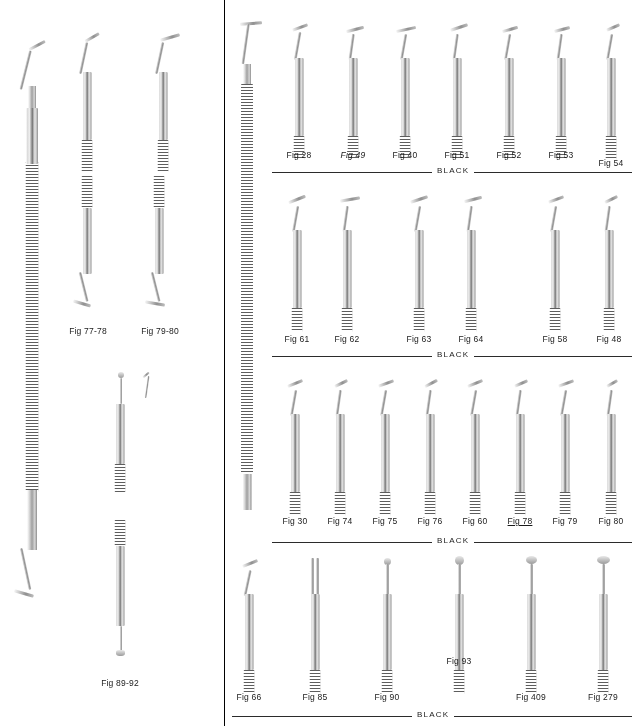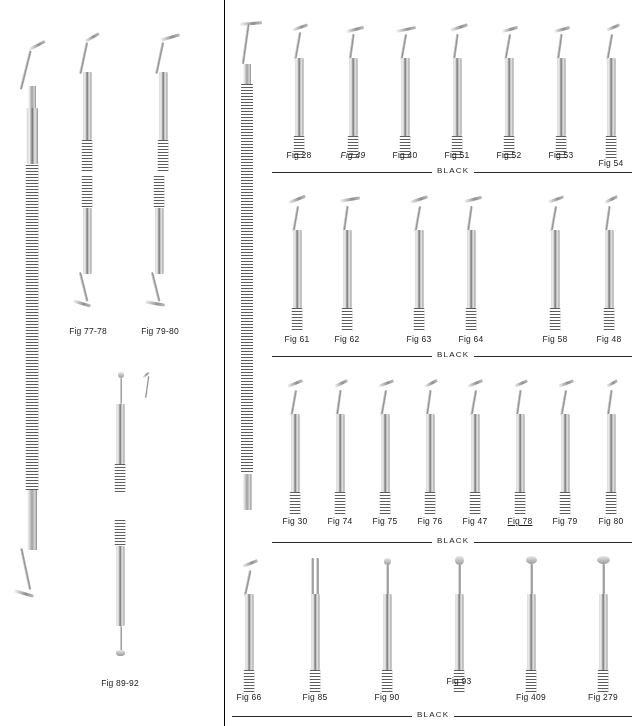--- a/index.html
+++ b/index.html
@@ -316,21 +316,21 @@
       <div class="knurl" style="top:122px; width:11px; height:24px;"></div>
     </div>
     <div class="caption" style="left:400px; top:516px; width:60px;">Fig 76</div>
 
     <div class="instr" style="left:460px; top:370px; height:150px;">
       <div class="tip" style="left:12px; top:20px; width:2.5px; height:26px; transform:rotate(10deg);"></div>
       <div class="tip" style="left:7px; top:12px; width:16px; height:2.5px; transform:rotate(-22deg);"></div>
       <div class="handle" style="top:44px; width:9px; height:78px;"></div>
       <div class="knurl" style="top:122px; width:11px; height:24px;"></div>
     </div>
-    <div class="caption" style="left:445px; top:516px; width:60px;">Fig 47</div>
+    <div class="caption" style="left:445px; top:516px; width:60px;">Fig 60</div>
 
     <div class="instr" style="left:505px; top:370px; height:150px;">
       <div class="tip" style="left:12px; top:20px; width:2.5px; height:26px; transform:rotate(8deg);"></div>
       <div class="tip" style="left:9px; top:12px; width:14px; height:2.5px; transform:rotate(-24deg);"></div>
       <div class="handle" style="top:44px; width:9px; height:78px;"></div>
       <div class="knurl" style="top:122px; width:11px; height:24px;"></div>
     </div>
     <div class="caption" style="left:490px; top:516px; width:60px;text-decoration:underline;">Fig 78</div>
 
     <div class="instr" style="left:550px; top:370px; height:150px;">
@@ -377,21 +377,21 @@
       <div class="knurl" style="top:118px; width:11px; height:24px;"></div>
     </div>
     <div class="caption" style="left:357px; top:692px; width:60px;">Fig 90</div>
 
     <div class="instr" style="left:444px; top:552px; height:150px;">
       <div class="blade" style="left:11px; top:4px; width:9px; height:9px; border-radius:50%;"></div>
       <div class="tip" style="left:14px; top:12px; width:2.5px; height:32px;"></div>
       <div class="handle" style="top:42px; width:9px; height:76px;"></div>
       <div class="knurl" style="top:118px; width:11px; height:24px;"></div>
     </div>
-    <div class="caption" style="left:429px; top:676px; width:60px;text-align:center;">Fig 93</div>
+    <div class="caption" style="left:429px; top:656px; width:60px;text-align:center;">Fig 93</div>
 
     <div class="instr" style="left:516px; top:552px; height:150px;">
       <div class="blade" style="left:10px; top:4px; width:11px; height:8px; border-radius:50%;"></div>
       <div class="tip" style="left:14px; top:12px; width:2.5px; height:32px;"></div>
       <div class="handle" style="top:42px; width:9px; height:76px;"></div>
       <div class="knurl" style="top:118px; width:11px; height:24px;"></div>
     </div>
     <div class="caption" style="left:501px; top:692px; width:60px;">Fig 409</div>
 
     <div class="instr" style="left:588px; top:552px; height:150px;">

